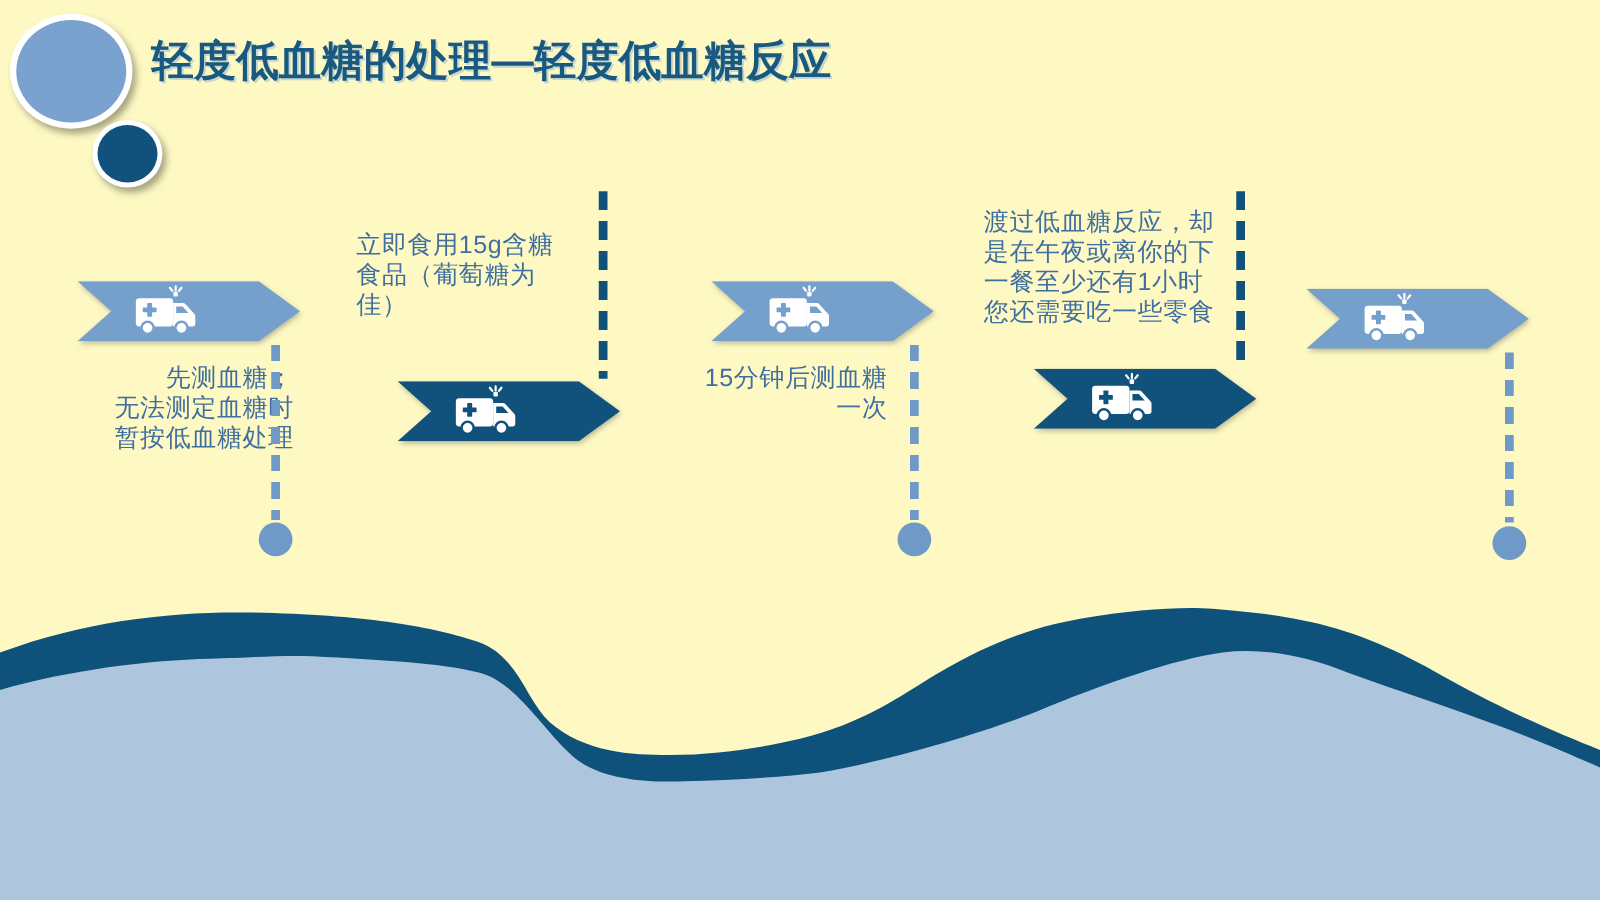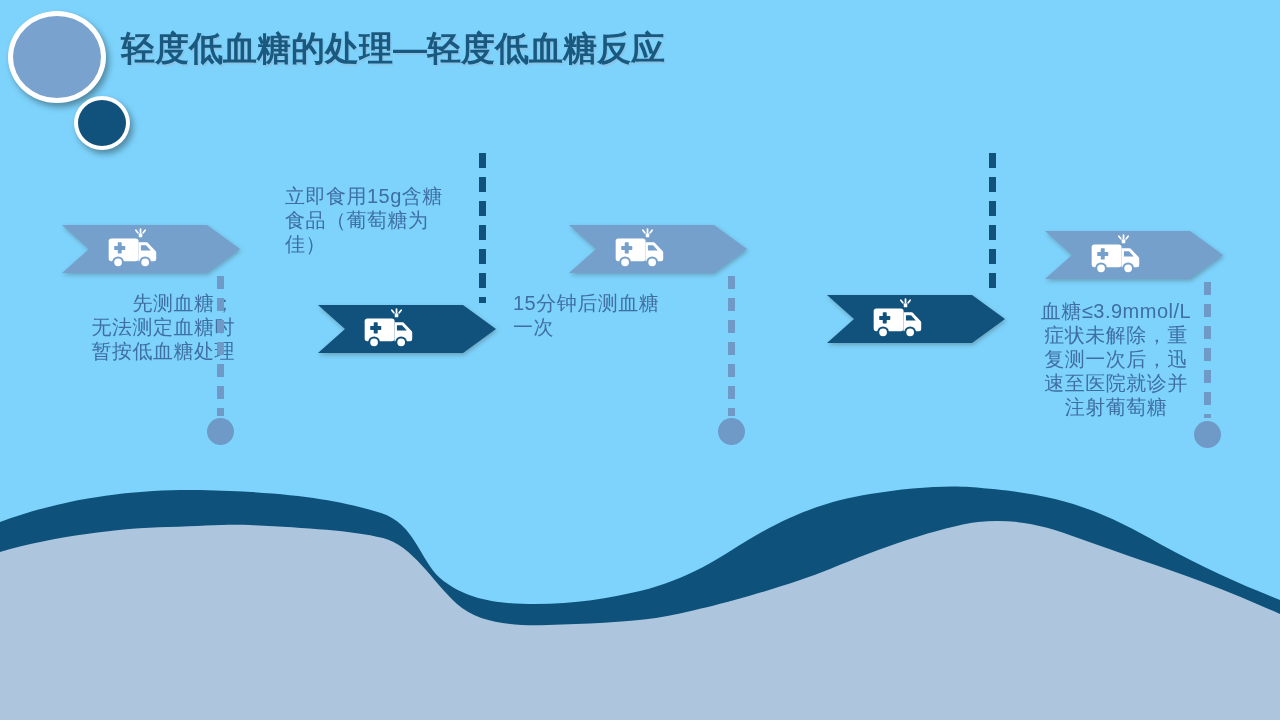--- a/index.html
+++ b/index.html
@@ -1,17 +1,17 @@
 <!DOCTYPE html>
 <html><head>
 <meta charset="utf-8">
 <style>
   html,body{margin:0;padding:0;background:#e8e8e8;}
   .slide{
-    position:relative;width:1280px;height:720px;background:#7dd3fc;
+    position:relative;width:1280px;height:720px;background:#fef9c3;
     overflow:hidden;font-family:"Liberation Sans",sans-serif;
   }
   
   .circle{position:absolute;border-radius:50%;border:5px solid #fff;
     box-shadow:3px 4px 6px rgba(0,0,0,.35);}
   .circle-big{left:8px;top:11px;width:88px;height:82px;background:#7aa2cf;}
   .circle-small{left:74px;top:96px;width:48px;height:46px;background:#11527c;border-width:4px;}
   
   .title{
     position:absolute;left:121px;top:26px;margin:0;
@@ -34,21 +34,21 @@
   .a3{left:569px;top:225px;}
   .a4{left:827px;top:295px;}
   .a5{left:1045px;top:231px;}
   
   .step-label{
     position:absolute;font-size:20px;line-height:24px;color:#3f6fa0;
     white-space:pre-line;letter-spacing:0.5px;
   }
   .t1{left:50px;top:291px;width:185px;text-align:right;}
   .t2{left:285px;top:184px;width:170px;}
-  .t3{left:513px;top:291px;width:170px;text-align:left;}
+  .t3{left:540px;top:291px;width:170px;text-align:right;}
   .t4{left:787px;top:166px;width:206px;text-align:left;}
   .t5{left:1026px;top:299px;width:180px;text-align:center;}
   
   .conn{position:absolute;width:7px;}
   .conn.light{background:repeating-linear-gradient(180deg,#6f9ac8 0 13px,transparent 13px 22px);}
   .conn.dark{background:repeating-linear-gradient(180deg,#11527c 0 15px,transparent 15px 24px);}
   .c1{left:217px;top:276px;height:140px;}
   .c2{left:479px;top:153px;height:150px;}
   .c3{left:728px;top:276px;height:140px;}
   .c4{left:989px;top:153px;height:140px;}
@@ -156,25 +156,24 @@
   </div>
 
   <div class="step-label t1">先测血糖；
 无法测定血糖时
 暂按低血糖处理</div>
   <div class="step-label t2">立即食用15g含糖
 食品（葡萄糖为
 佳）</div>
   <div class="step-label t3">15分钟后测血糖
 一次</div>
-  <div class="step-label t5">血糖≤3.9mmol/L
-症状未解除，重
-复测一次后，迅
-速至医院就诊并
-注射葡萄糖</div>
+  <div class="step-label t4">渡过低血糖反应，却
+是在午夜或离你的下
+一餐至少还有1小时
+您还需要吃一些零食</div>
 
   <div class="conn light c1"></div>
   <div class="conn dark c2"></div>
   <div class="conn light c3"></div>
   <div class="conn dark c4"></div>
   <div class="conn light c5"></div>
 
   <div class="dot d1"></div>
   <div class="dot d3"></div>
   <div class="dot d5"></div>

